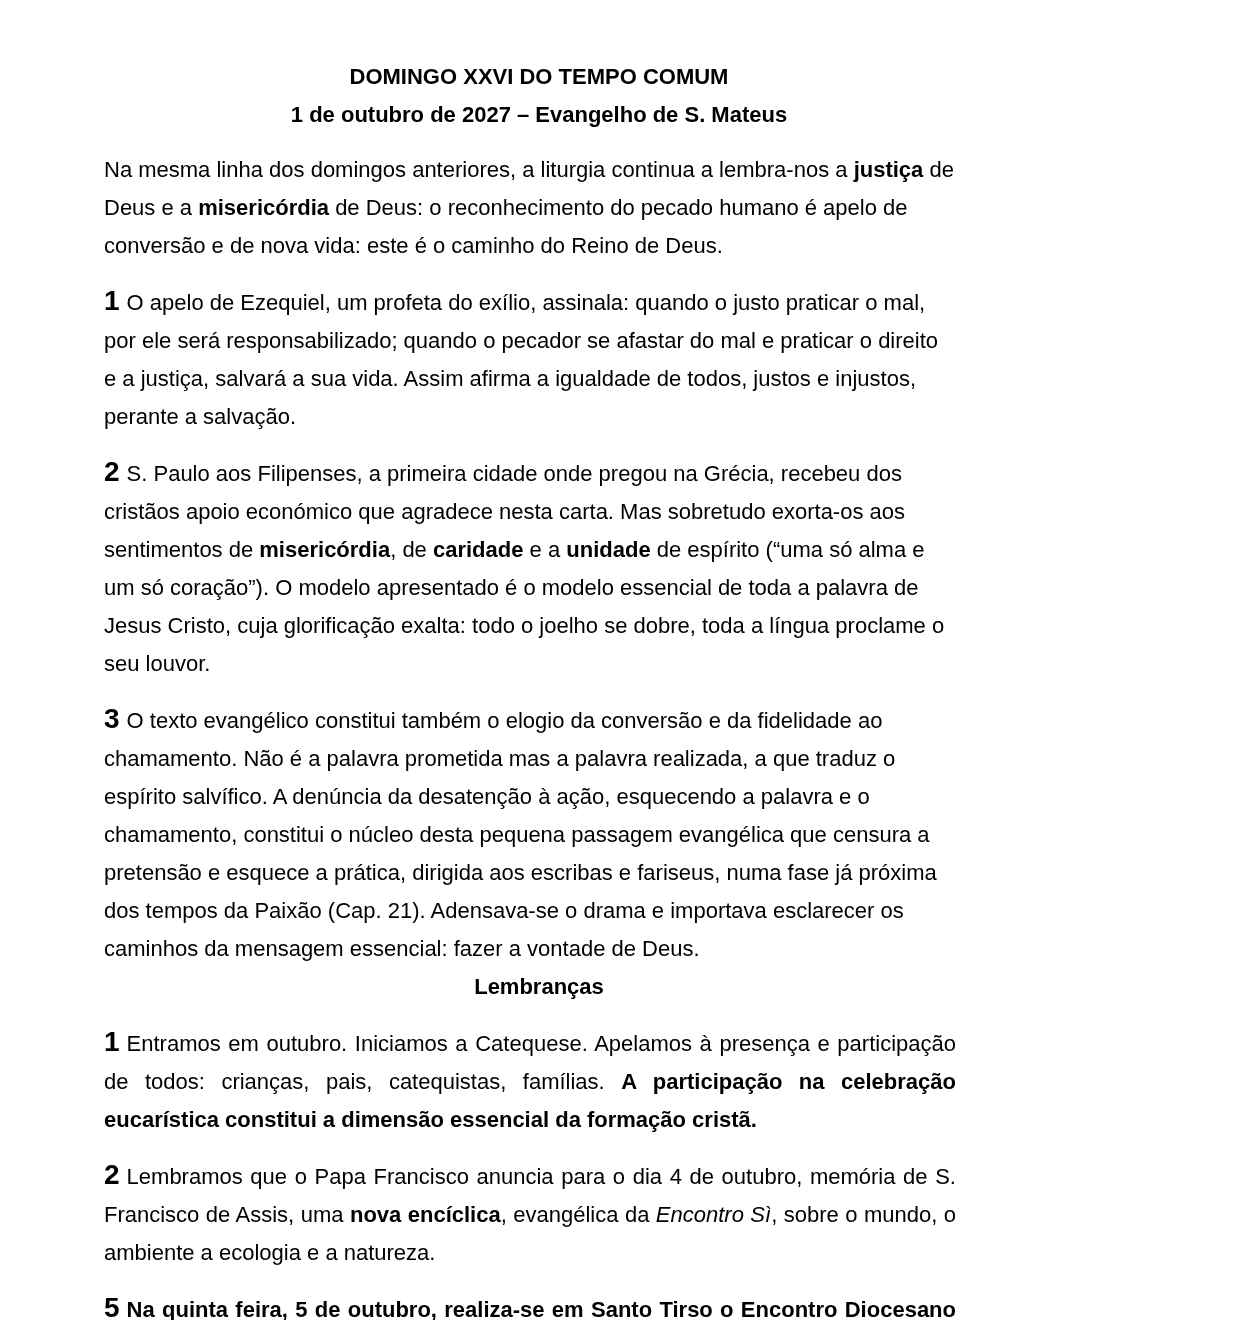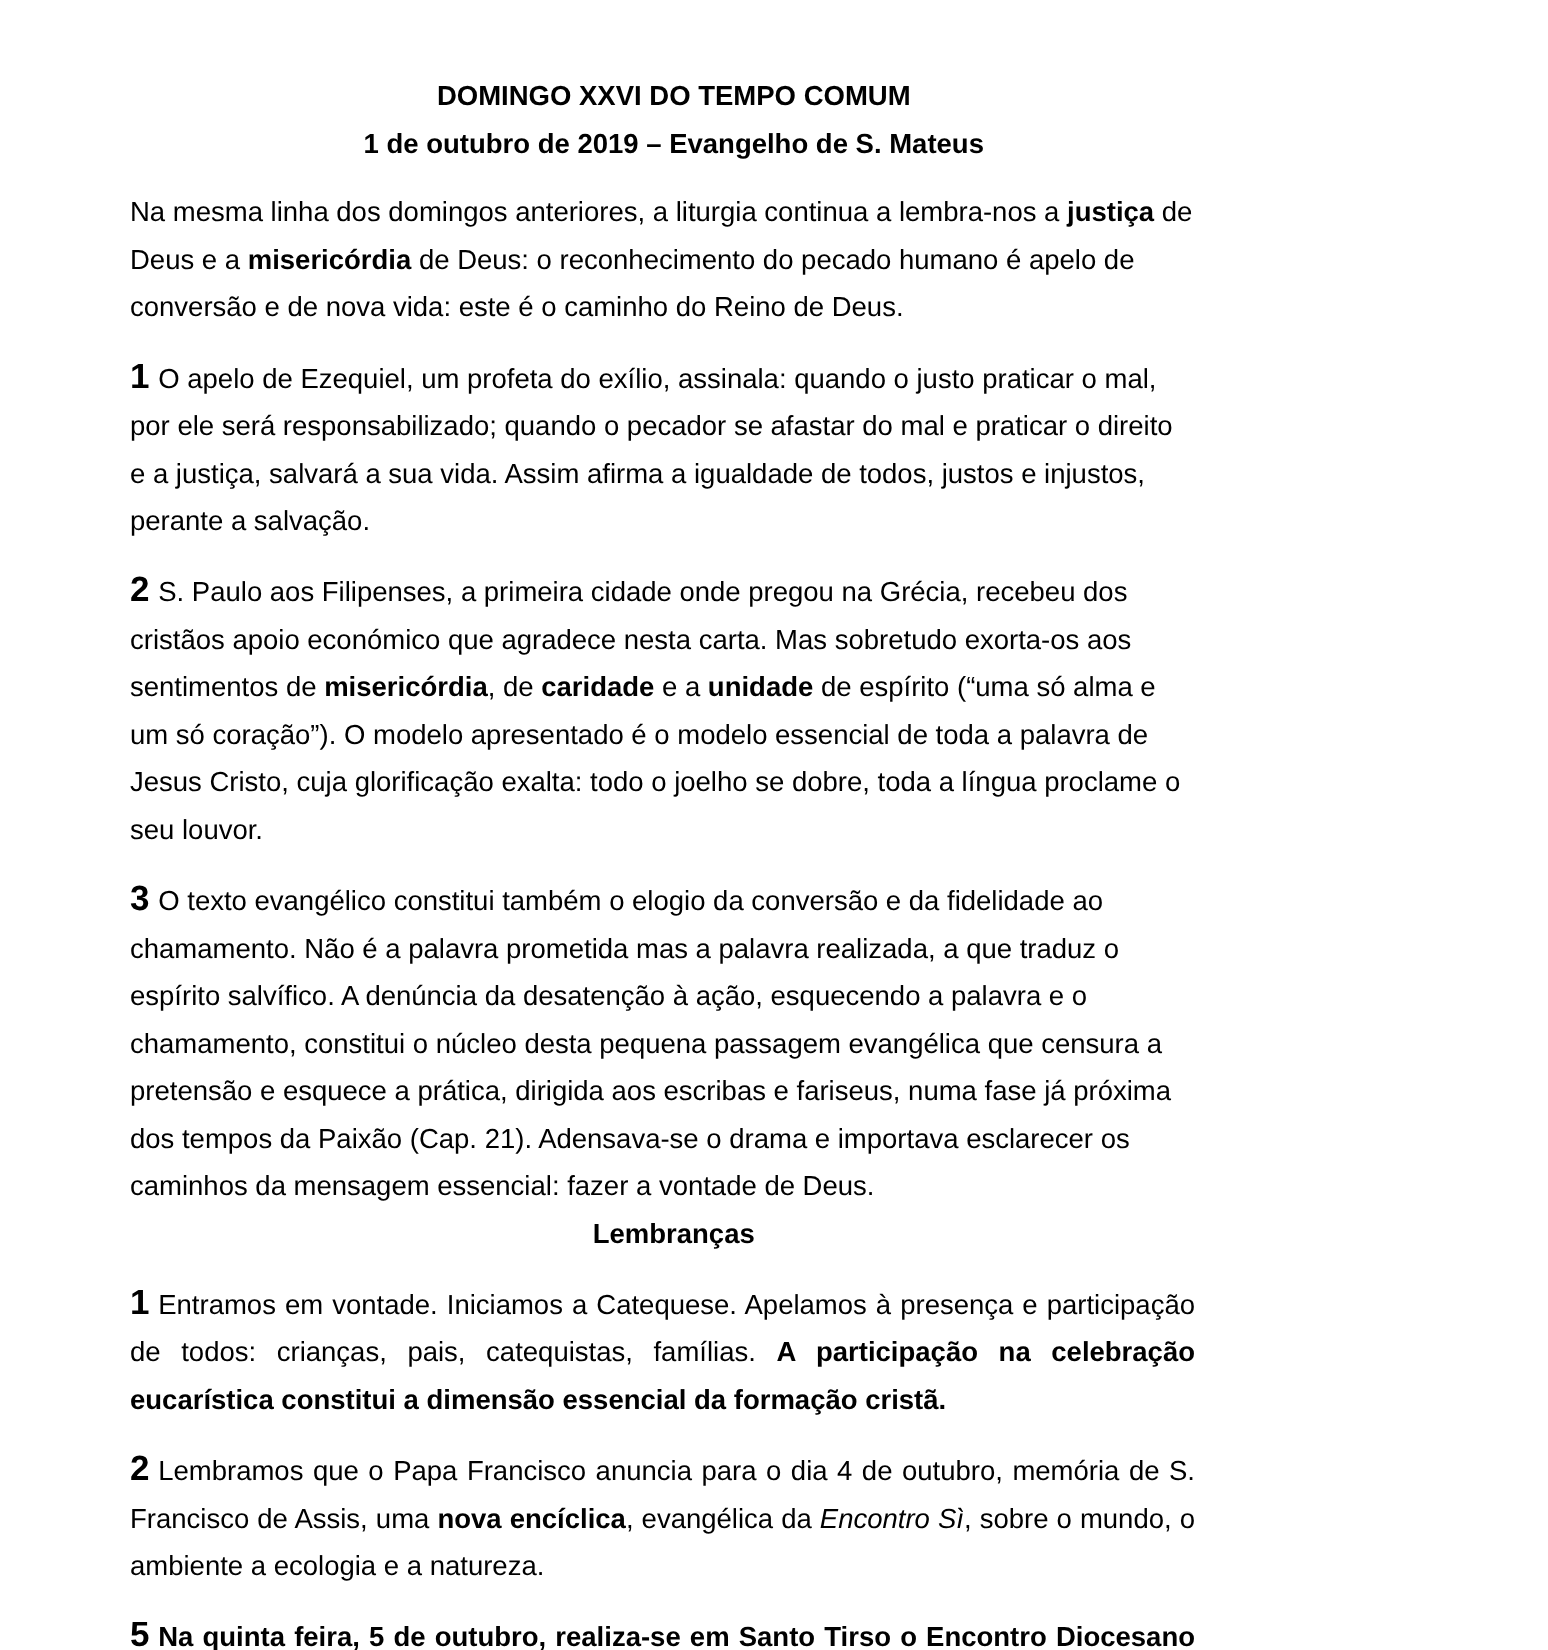--- a/index.html
+++ b/index.html
@@ -50,33 +50,33 @@
   }
   .b { font-weight: bold; }
   .i { font-style: italic; }
 </style>
 </head>
 <body>
 
 <div class="page">
 
   <h1 class="doc-title">DOMINGO XXVI DO TEMPO COMUM</h1>
-  <h2 class="doc-subtitle">1 de outubro de 2019 – Evangelho de S. Mateus</h2>
+  <h2 class="doc-subtitle">1 de outubro de 2027 – Evangelho de S. Mateus</h2>
 
   <p class="para"><span>Na mesma linha dos domingos anteriores, a liturgia continua a lembra-nos a </span><span class="b">justiça</span><span> de Deus e a </span><span class="b">misericórdia</span><span> de Deus: o reconhecimento do pecado humano é apelo de conversão e de nova vida: este é o caminho do Reino de Deus.</span></p>
 
   <p class="para"><span class="num">1</span><span><span>O apelo de Ezequiel, um profeta do exílio, assinala: quando o justo praticar o mal, por ele será responsabilizado; quando o pecador se afastar do mal e praticar o direito e a justiça, salvará a sua vida. Assim afirma a igualdade de todos, justos e injustos, perante a salvação.</span></span></p>
 
   <p class="para"><span class="num">2</span><span><span>S. Paulo aos Filipenses, a primeira cidade onde pregou na Grécia, recebeu dos cristãos apoio económico que agradece nesta carta. Mas sobretudo exorta-os aos sentimentos de </span><span class="b">misericórdia</span><span>, de </span><span class="b">caridade</span><span> e a </span><span class="b">unidade</span><span> de espírito (“uma só alma e um só coração”). O modelo apresentado é o modelo essencial de toda a palavra de Jesus Cristo, cuja glorificação exalta: todo o joelho se dobre, toda a língua proclame o seu louvor.</span></span></p>
 
   <p class="para"><span class="num">3</span><span><span>O texto evangélico constitui também o elogio da conversão e da fidelidade ao chamamento. Não é a palavra prometida mas a palavra realizada, a que traduz o espírito salvífico. A denúncia da desatenção à ação, esquecendo a palavra e o chamamento, constitui o núcleo desta pequena passagem evangélica que censura a pretensão e esquece a prática, dirigida aos escribas e fariseus, numa fase já próxima dos tempos da Paixão (Cap. 21). Adensava-se o drama e importava esclarecer os caminhos da mensagem essencial: fazer a vontade de Deus.</span></span></p>
 
   <h3 class="section-heading">Lembranças</h3>
 
-  <p class="para justify"><span class="num">1</span><span><span>Entramos em vontade. Iniciamos a Catequese. Apelamos à presença e participação de todos: crianças, pais, catequistas, famílias. </span><span class="b">A participação na celebração eucarística constitui a dimensão essencial da formação cristã.</span></span></p>
+  <p class="para justify"><span class="num">1</span><span><span>Entramos em outubro. Iniciamos a Catequese. Apelamos à presença e participação de todos: crianças, pais, catequistas, famílias. </span><span class="b">A participação na celebração eucarística constitui a dimensão essencial da formação cristã.</span></span></p>
 
   <p class="para justify"><span class="num">2</span><span><span>Lembramos que o Papa Francisco anuncia para o dia 4 de outubro, memória de S. Francisco de Assis, uma </span><span class="b">nova encíclica</span><span>, evangélica da </span><span class="i">Encontro Sì</span><span>, sobre o mundo, o ambiente a ecologia e a natureza.</span></span></p>
 
 
 
   <p class="para justify"><span class="num">5</span><span><span class="b">Na quinta feira, 5 de outubro, realiza-se em Santo Tirso o Encontro Diocesano de Acólitos, que encerra com uma celebração eucarística,</span></span></p>
 
 </div>
 
 </body></html>

